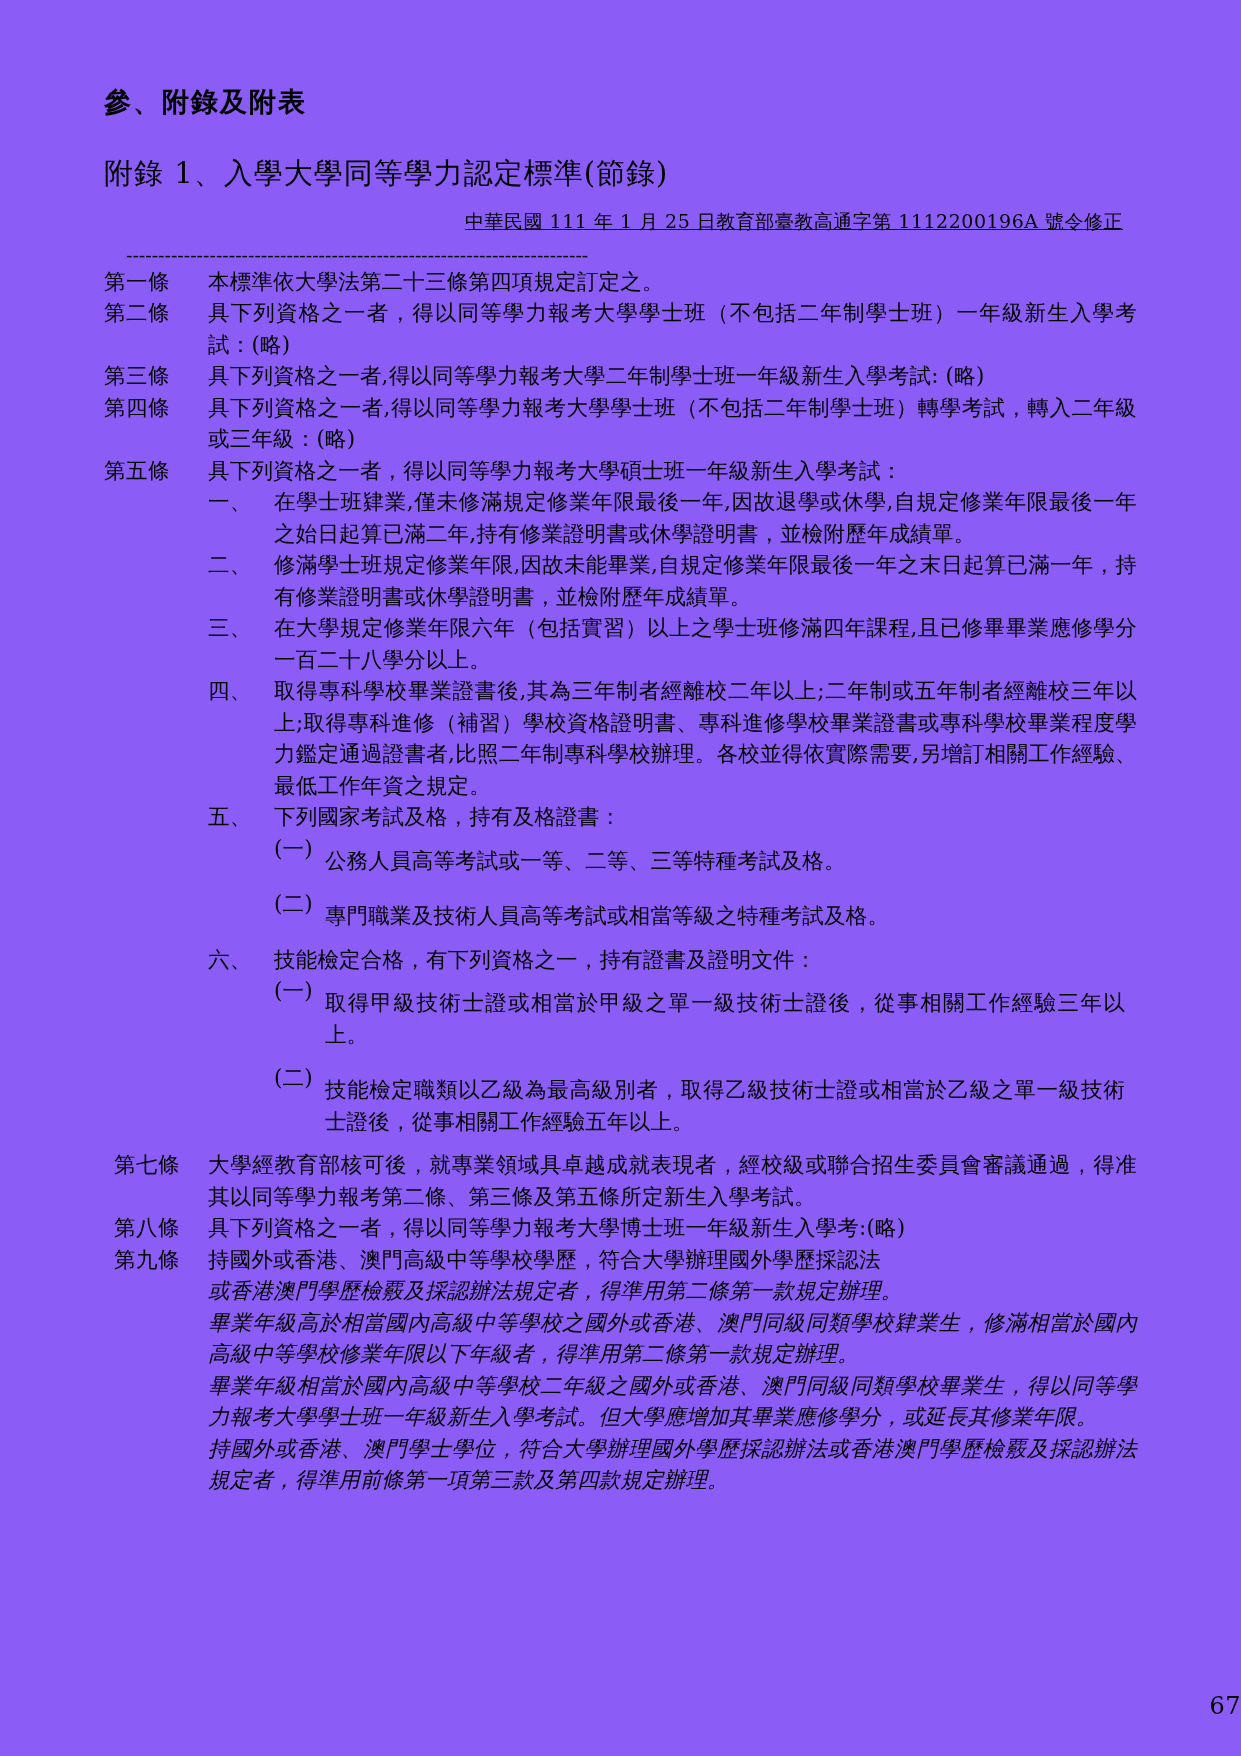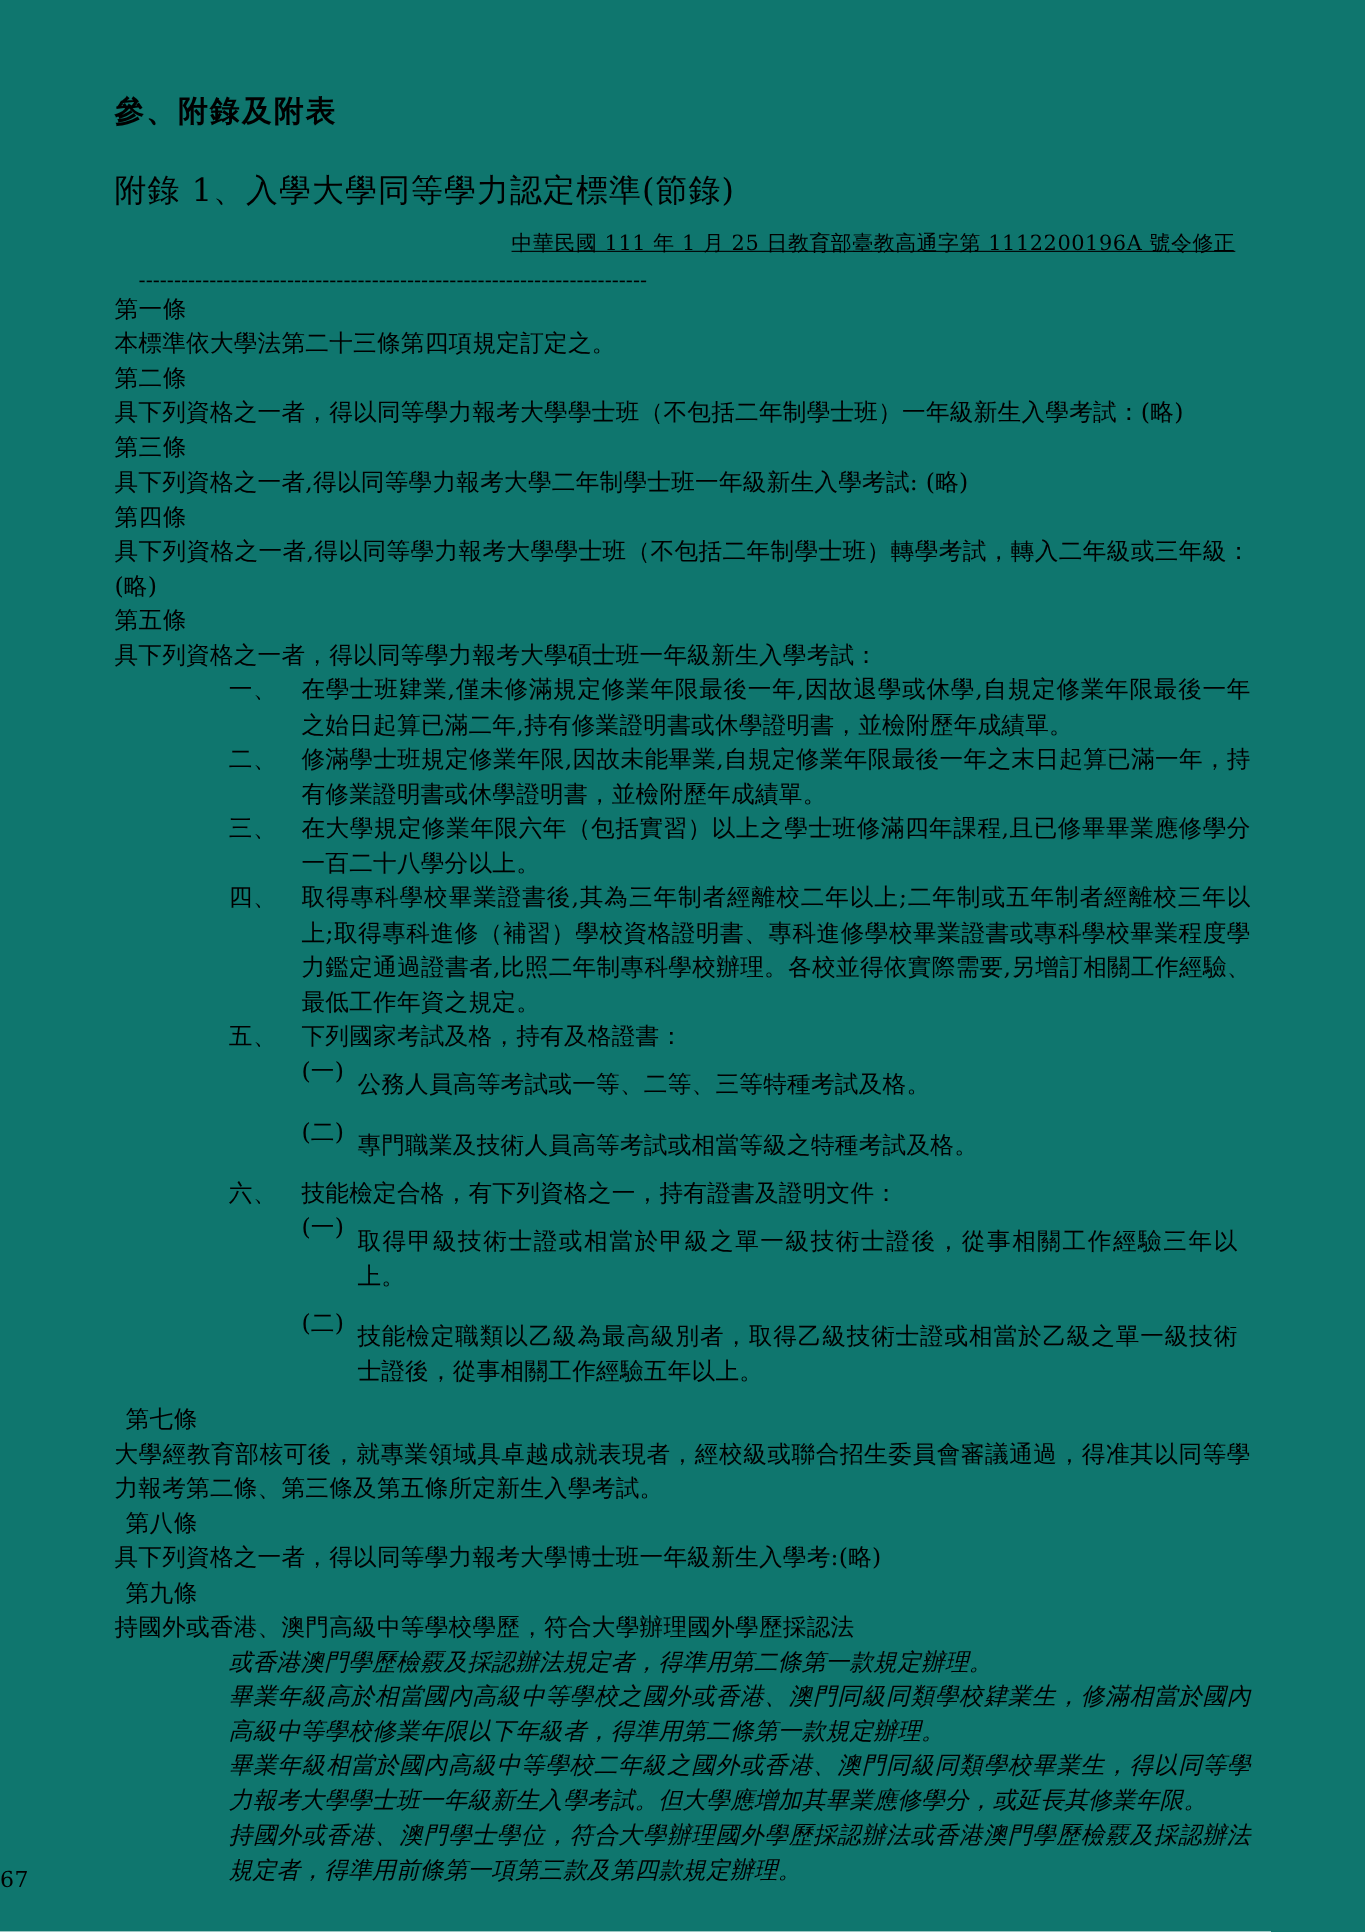--- a/index.html
+++ b/index.html
@@ -9,21 +9,21 @@
   }
   body {
     font-family: "DejaVu Serif", "Liberation Serif", serif;
     color: #000000;
   }
   .page {
     position: relative;
     width: 1241px;
     height: 1756px;
     margin: 0 auto;
-    background: #0f766e;
+    background: #8b5cf6;
     box-sizing: border-box;
     padding: 86px 104px 0 104px;
     overflow: hidden;
   }
 
   
   .h-section {
     font-size: 27px;
     font-weight: bold;
     letter-spacing: 2px;
@@ -66,21 +66,20 @@
   .body {
     font-size: 21.5px;
     line-height: 31.5px;
     letter-spacing: 0.2px;
   }
 
   
   .article {
     display: flex;
     align-items: flex-start;
-    flex-direction: column;
   }
   .art-label {
     flex: 0 0 auto;
     width: 104px;
     text-align: justify;
     letter-spacing: 0.5px;
     white-space: nowrap;
   }
   .art-label.indent {
     padding-left: 10px;
@@ -145,22 +144,22 @@
   .art-cont p {
     margin: 0;
   }
 
   
   .page-number {
     position: absolute;
     left: 0;
     right: 0;
     bottom: 36px;
-    text-align: left;
-    font-size: 20px;
+    text-align: right;
+    font-size: 24px;
     letter-spacing: 0.5px;
   }
 </style>
 </head>
 <body>
 
 <div class="page">
 
   <h1 class="h-section">參、附錄及附表</h1>
 

